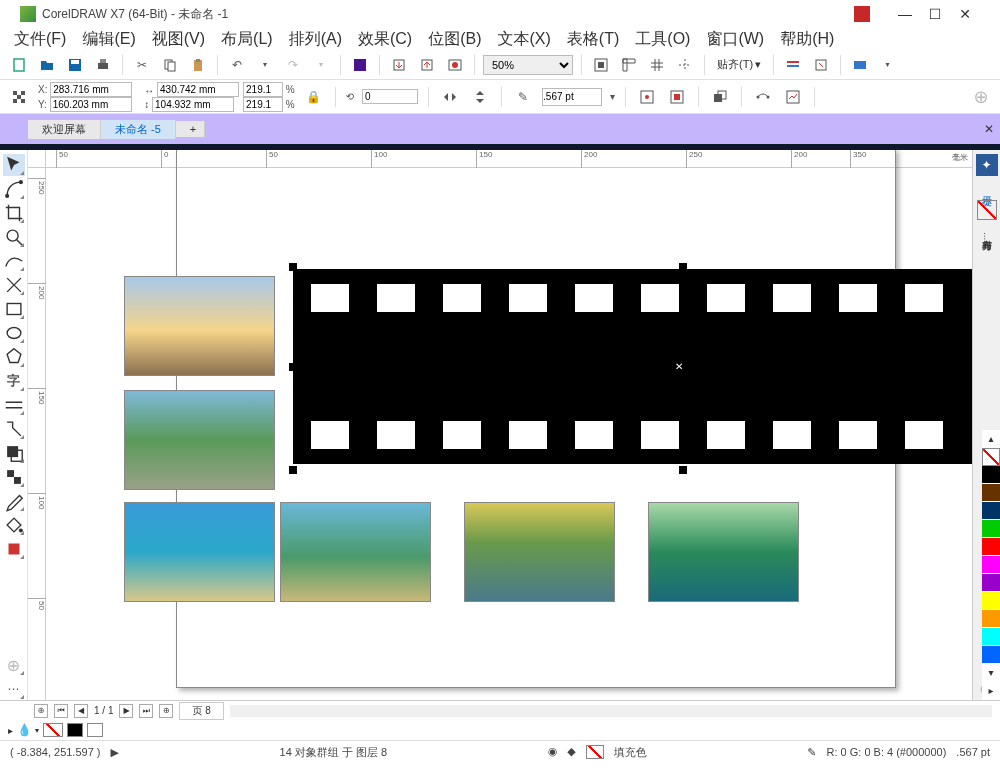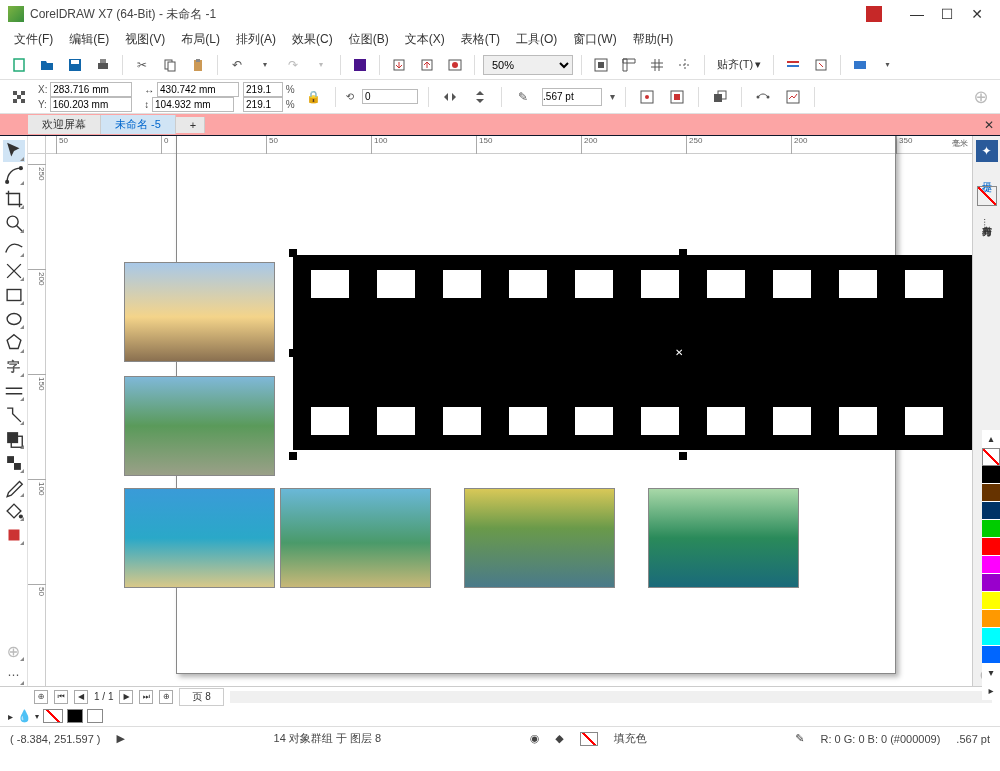--- a/index.html
+++ b/index.html
@@ -1,34 +1,34 @@
 <!DOCTYPE html>
 <html><head>
 <meta charset="utf-8">
 <style>
 * { box-sizing: border-box; margin: 0; padding: 0; font-family: "Microsoft YaHei", sans-serif; }
 body { width: 1000px; height: 771px; background: #fff; font-size: 12px; color: #333; overflow: hidden; position: relative; }
-.titlebar { height: 28px; display: flex; align-items: center; padding: 0 8px; background: #fff; }
+.titlebar { height: 28px; display: flex; align-items: center; padding: 0 20px; background: #fff; }
 .titlebar .logo { width: 16px; height: 16px; background: linear-gradient(135deg,#7cb342,#388e3c); margin-right: 6px; }
 .titlebar .title { flex: 1; font-size: 12px; color: #444; }
 .titlebar .user { width: 16px; height: 16px; background: #c62828; margin-right: 20px; }
 .winbtn { width: 30px; height: 20px; display: flex; align-items: center; justify-content: center; font-size: 14px; cursor: pointer; }
 .menubar { height: 22px; display: flex; align-items: center; padding: 0 8px; gap: 4px; }
-.menubar span { padding: 2px 6px; cursor: pointer; font-size: 12px; }
+.menubar span { padding: 2px 6px; cursor: pointer; font-size: 16px; }
 .toolbar { height: 30px; display: flex; align-items: center; padding: 0 8px; gap: 6px; border-bottom: 1px solid #e0e0e0; }
 .tb { width: 22px; height: 22px; display: flex; align-items: center; justify-content: center; cursor: pointer; color: #555; }
 .tb svg { width: 16px; height: 16px; }
 .sep { width: 1px; height: 20px; background: #ddd; margin: 0 2px; }
 .zoom-sel { width: 90px; height: 20px; border: 1px solid #bbb; font-size: 11px; padding: 0 4px; }
 .propbar { height: 34px; display: flex; align-items: center; padding: 0 8px; gap: 8px; border-bottom: 1px solid #e0e0e0; }
 .prop-grid { display: grid; grid-template-columns: auto auto; gap: 0 4px; font-size: 10px; }
 .prop-input { width: 82px; height: 15px; border: 1px solid #bbb; font-size: 10px; padding: 0 2px; }
 .prop-input.sm { width: 40px; }
 .prop-lbl { font-size: 10px; color: #555; }
-.tabbar { height: 22px; display: flex; align-items: center; background: #fca5a5; border-bottom: 1px solid #0f172a; }
+.tabbar { height: 36px; display: flex; align-items: center; background: #c4b5fd; border-bottom: 6px solid #0f172a; }
 .tab { padding: 2px 14px; font-size: 11px; background: #e8e8e8; cursor: pointer; border-right: 1px solid #ccc; }
 .tab.active { background: #d0e4f5; color: #0066cc; }
 .tab.add { width: 20px; text-align: center; }
 .workspace { position: relative; height: 550px; display: flex; }
 .toolbox { width: 28px; background: #fff; border-right: 1px solid #e0e0e0; display: flex; flex-direction: column; align-items: center; padding-top: 4px; gap: 2px; }
 .tool { width: 22px; height: 22px; display: flex; align-items: center; justify-content: center; cursor: pointer; color: #555; position: relative; }
 .tool.active { background: #d0e4f5; }
 .tool::after { content: ''; position: absolute; right: 1px; bottom: 1px; border: 2px solid transparent; border-right-color: #888; border-bottom-color: #888; width: 0; height: 0; }
 .canvas-area { flex: 1; position: relative; background: #fff; overflow: hidden; }
 .ruler-h { position: absolute; top: 0; left: 18px; right: 0; height: 18px; background: #fff; border-bottom: 1px solid #ccc; }
@@ -53,21 +53,21 @@
 .dock-lbl { writing-mode: vertical-rl; font-size: 10px; color: #0066cc; cursor: pointer; padding: 4px 0; }
 .palette { position: absolute; right: 0; top: 186px; width: 18px; display: flex; flex-direction: column; }
 .swatch { width: 18px; height: 18px; cursor: pointer; border-bottom: 1px solid #fff; }
 .swatch.none { background: #fff; border: 1px solid #888; position: relative; }
 .swatch.none::after { content: ''; position: absolute; left: 0; top: 0; right: 0; bottom: 0; background: linear-gradient(45deg, transparent 45%, red 45%, red 55%, transparent 55%); }
 .pagebar { height: 20px; display: flex; align-items: center; border-top: 1px solid #ccc; font-size: 10px; padding: 0 8px; gap: 6px; }
 .pagebar .pbtn { width: 14px; height: 14px; border: 1px solid #aaa; display: flex; align-items: center; justify-content: center; cursor: pointer; font-size: 8px; }
 .colorbar { height: 20px; display: flex; align-items: center; padding: 0 8px; gap: 4px; }
 .cb-sw { width: 16px; height: 14px; border: 1px solid #888; }
 .statusbar { height: 24px; display: flex; align-items: center; padding: 0 10px; font-size: 11px; color: #444; border-top: 1px solid #ddd; justify-content: space-between; }
-.statusbar .grp { display: flex; align-items: center; gap: 16px; }
+.statusbar .grp { display: flex; gap: 10px; }
 .pt-input { width: 60px; height: 18px; border: 1px solid #bbb; font-size: 10px; }
 .paste-btn { display: flex; align-items: center; gap: 2px; padding: 2px 4px; cursor: pointer; font-size: 11px; }
 .ruler-unit { position: absolute; right: 4px; top: 2px; font-size: 8px; color: #666; }
 </style>
 </head>
 <body>
 
 <div class="titlebar">
   <div class="logo"></div>
   <div class="title">CorelDRAW X7 (64-Bit) - 未命名 -1</div>
@@ -395,21 +395,21 @@
     <div class="ruler-corner"></div>
     <div class="ruler-h">
       <div class="tick" style="left:10px">50</div>
       <div class="tick" style="left:115px">0</div>
       <div class="tick" style="left:220px">50</div>
       <div class="tick" style="left:325px">100</div>
       <div class="tick" style="left:430px">150</div>
       <div class="tick" style="left:535px">200</div>
       <div class="tick" style="left:640px">250</div>
       <div class="tick" style="left:745px">200</div>
-      <div class="tick" style="left:850px">350</div>
+      <div class="tick" style="left:804px">350</div>
       <span class="ruler-unit">毫米</span>
     </div>
     <div class="ruler-v">
       <div class="tick" style="top:10px">250</div>
       <div class="tick" style="top:115px">200</div>
       <div class="tick" style="top:220px">150</div>
       <div class="tick" style="top:325px">100</div>
       <div class="tick" style="top:430px">50</div>
     </div>
     <div class="canvas">
@@ -515,16 +515,16 @@
     <span>14 对象群组 于 图层 8</span>
   </div>
   <div class="grp">
     <span>◉</span>
     <span>◆</span>
     <div class="swatch none" style="width:18px;height:14px"></div>
     <span>填充色</span>
   </div>
   <div class="grp">
     <span>✎</span>
-    <span>R: 0 G: 0 B: 0 (#000009)</span>
+    <span>R: 0 G: 0 B: 4 (#000000)</span>
     <span>.567 pt</span>
   </div>
 </div>
 
 </body></html>

